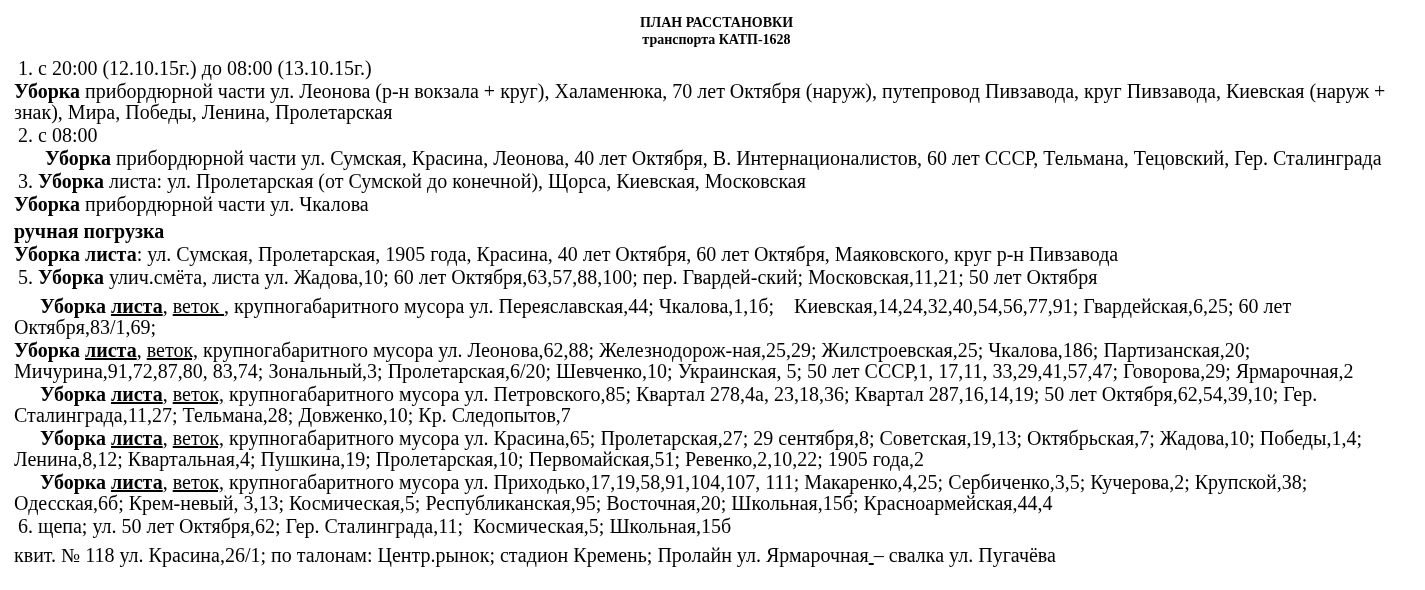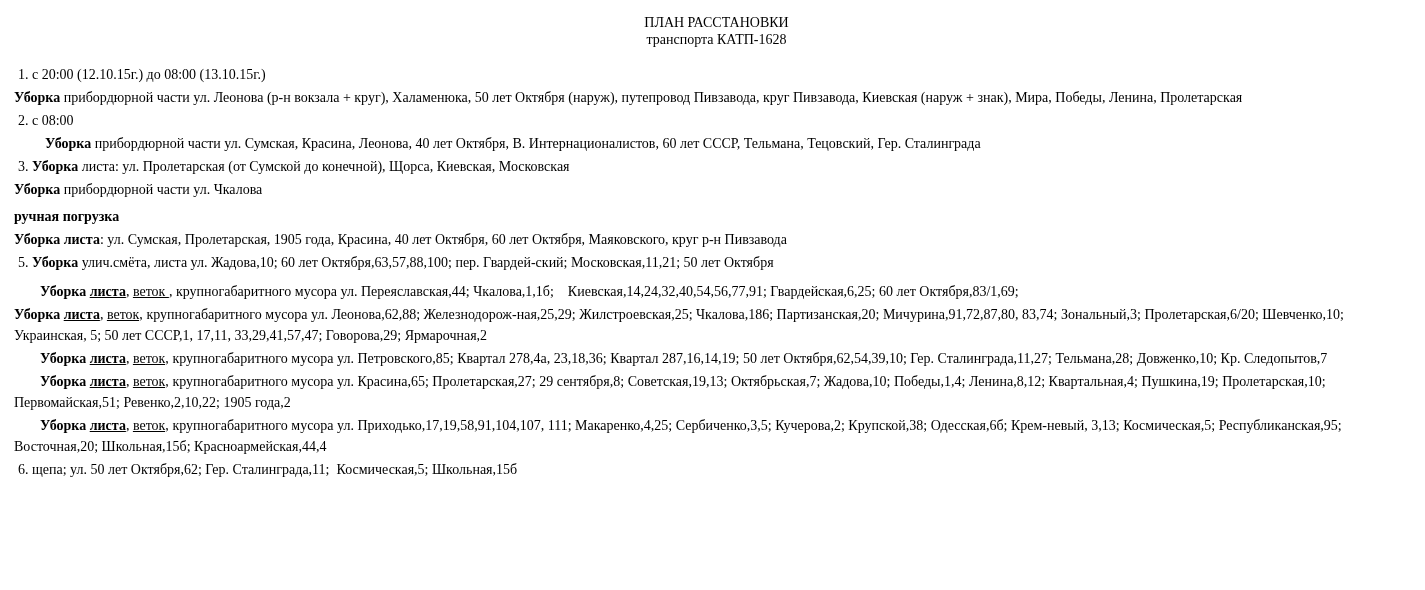--- a/index.html
+++ b/index.html
@@ -2,53 +2,54 @@
 <html><head>
 <meta charset="utf-8">
 <style>
   html,body{margin:0;padding:0;}
   body{
     width:1425px;height:590px;background:#ffffff;color:#000;
     font-family:"Liberation Serif","DejaVu Serif",serif;
     overflow:hidden;
   }
   .page{padding:14px 6px 0 14px;box-sizing:border-box;width:1425px;}
-  .title{text-align:center;font-weight:normal;margin-bottom:16px;}
+  .title{text-align:center;font-weight:bold;margin-bottom:10px;}
   .t-small{font-size:14px;line-height:17px;}
   .t-big{font-size:18px;line-height:21px;}
   .line{
-    font-size:14px;line-height:21px;margin:0 0 2px 0;
+    font-size:20px;line-height:21px;margin:0 0 2px 0;
     white-space:pre-wrap;
   }
   .num{padding-left:4px;}
   .indent2{text-indent:31px;}
   .para{text-indent:26px;}
   .gap6{margin-top:6px;}
   .gap8{margin-top:8px;}
   .b{font-weight:bold;}
   .u{text-decoration:underline;margin-top:12px;}
 </style>
 </head>
 <body>
 
 <div class="page">
   <div class="title">
     <div class="t-small">ПЛАН РАССТАНОВКИ</div>
     <div class="t-small">транспорта КАТП-1628</div>
   </div>
   <div>
       <div class="line num"><span>1. с 20:00 (12.10.15г.) до 08:00 (13.10.15г.)</span></div>
-      <div class="line flush"><span class="b">Уборка</span><span> прибордюрной части ул. Леонова (р-н вокзала + круг), Халаменюка, 50 лет Октября (наруж), путепровод Пивзавода, круг Пивзавода, Киевская (наруж + знак), Мира, Победы, Ленина, Пролетарская</span></div>
+      <div class="line flush"><span class="b">Уборка</span><span> прибордюрной части ул. Леонова (р-н вокзала + круг), Халаменюка, 70 лет Октября (наруж), путепровод Пивзавода, круг Пивзавода, Киевская (наруж + знак), Мира, Победы, Ленина, Пролетарская</span></div>
       <div class="line num"><span>2. с 08:00</span></div>
       <div class="line indent2"><span class="b">Уборка</span><span> прибордюрной части ул. Сумская, Красина, Леонова, 40 лет Октября, В. Интернационалистов, 60 лет СССР, Тельмана, Тецовский, Гер. Сталинграда</span></div>
       <div class="line num"><span>3. </span><span class="b">Уборка</span><span> листа: ул. Пролетарская (от Сумской до конечной), Щорса, Киевская, Московская</span></div>
       <div class="line flush"><span class="b">Уборка</span><span> прибордюрной части ул. Чкалова</span></div>
       <div class="line flush gap6"><span class="b">ручная погрузка</span></div>
       <div class="line flush"><span class="b">Уборка листа</span><span>: ул. Сумская, Пролетарская, 1905 года, Красина, 40 лет Октября, 60 лет Октября, Маяковского, круг р-н Пивзавода</span></div>
       <div class="line num"><span>5. </span><span class="b">Уборка</span><span> улич.смёта, листа ул. Жадова,10; 60 лет Октября,63,57,88,100; пер. Гвардей-ский; Московская,11,21; 50 лет Октября</span></div>
       <div class="line para gap8"><span class="b">Уборка </span><span class="b u">листа</span><span>, </span><span class="u">веток </span><span>, крупногабаритного мусора ул. Переяславская,44; Чкалова,1,1б;    Киевская,14,24,32,40,54,56,77,91; Гвардейская,6,25; 60 лет Октября,83/1,69;</span></div>
       <div class="line flush"><span class="b">Уборка </span><span class="b u">листа</span><span>, </span><span class="u">веток,</span><span> крупногабаритного мусора ул. Леонова,62,88; Железнодорож-ная,25,29; Жилстроевская,25; Чкалова,186; Партизанская,20; Мичурина,91,72,87,80, 83,74; Зональный,3; Пролетарская,6/20; Шевченко,10; Украинская, 5; 50 лет СССР,1, 17,11, 33,29,41,57,47; Говорова,29; Ярмарочная,2</span></div>
       <div class="line para"><span class="b">Уборка </span><span class="b u">листа</span><span>, </span><span class="u">веток,</span><span> крупногабаритного мусора ул. Петровского,85; Квартал 278,4а, 23,18,36; Квартал 287,16,14,19; 50 лет Октября,62,54,39,10; Гер. Сталинграда,11,27; Тельмана,28; Довженко,10; Кр. Следопытов,7</span></div>
       <div class="line para"><span class="b">Уборка </span><span class="b u">листа</span><span>, </span><span class="u">веток,</span><span> крупногабаритного мусора ул. Красина,65; Пролетарская,27; 29 сентября,8; Советская,19,13; Октябрьская,7; Жадова,10; Победы,1,4; Ленина,8,12; Квартальная,4; Пушкина,19; Пролетарская,10; Первомайская,51; Ревенко,2,10,22; 1905 года,2</span></div>
       <div class="line para"><span class="b">Уборка </span><span class="b u">листа</span><span>, </span><span class="u">веток,</span><span> крупногабаритного мусора ул. Приходько,17,19,58,91,104,107, 111; Макаренко,4,25; Сербиченко,3,5; Кучерова,2; Крупской,38; Одесская,6б; Крем-невый, 3,13; Космическая,5; Республиканская,95; Восточная,20; Школьная,15б; Красноармейская,44,4</span></div>
       <div class="line num"><span>6. щепа; ул. 50 лет Октября,62; Гер. Сталинграда,11;  Космическая,5; Школьная,15б</span></div>
+      <div class="line flush gap8"><span>квит. № 118 ул. Красина,26/1; по талонам: Центр.рынок; стадион Кремень; Пролайн ул. Ярмарочная</span><span class="u">&nbsp;</span><span>– свалка ул. Пугачёва</span></div>
     </div>
 </div>
 
 </body></html>

